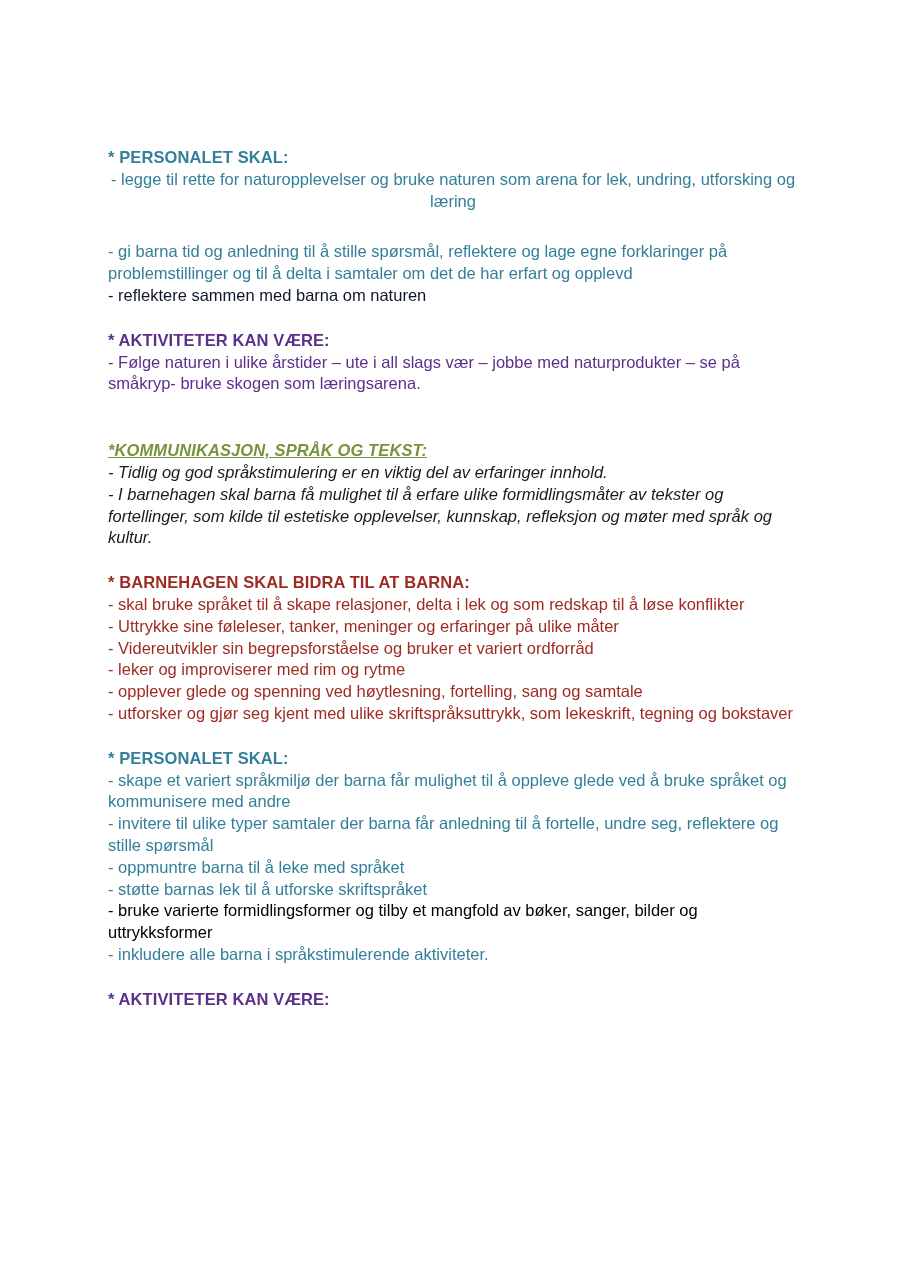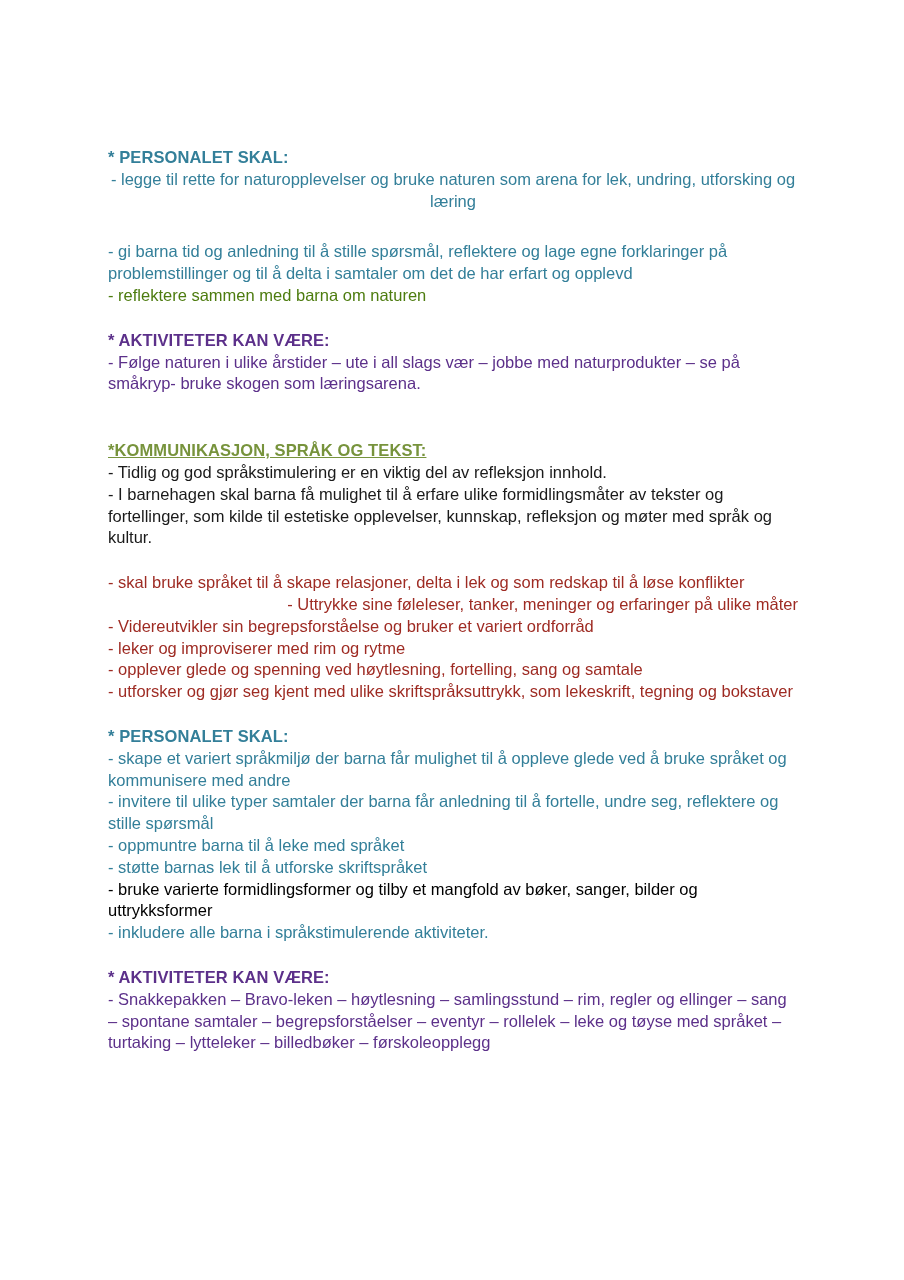--- a/index.html
+++ b/index.html
@@ -16,20 +16,21 @@
     font-family: "Liberation Sans", "DejaVu Sans", sans-serif;
     font-size: 16.5px;
     line-height: 21.8px;
     overflow: hidden;
   }
   .section {
     margin: 0 0 23px 0;
   }
   .section.extra-gap {
     margin-top: 45px;
+    font-style: italic;
   }
   .heading {
     margin: 0;
     font-weight: bold;
     letter-spacing: 0.1px;
   }
   .heading.underlined {
     text-decoration: underline;
   }
   .line {
@@ -38,51 +39,51 @@
 </style>
 </head>
 <body>
 
 <div class="page">
 
   <div class="section">
     <p class="heading" style="color: rgb(51, 127, 153);">* PERSONALET SKAL:</p>
     <p class="line" style="color: rgb(51, 127, 153); text-align: center;">- legge til rette for naturopplevelser og bruke naturen som arena for lek, undring, utforsking og læring</p>
     <p class="line" style="color: rgb(51, 127, 153); margin-top: 29px;">- gi barna tid og anledning til å stille spørsmål, reflektere og lage egne forklaringer på problemstillinger og til å delta i samtaler om det de har erfart og opplevd</p>
-    <p class="line" style="color: #4d7c0f;">- reflektere sammen med barna om naturen</p>
+    <p class="line" style="color: #0f172a;">- reflektere sammen med barna om naturen</p>
   </div>
 
   <div class="section">
     <p class="heading" style="color: rgb(92, 48, 138);">* AKTIVITETER KAN VÆRE:</p>
     <p class="line" style="color: rgb(92, 48, 138);">- Følge naturen i ulike årstider – ute i all slags vær – jobbe med naturprodukter – se på småkryp- bruke skogen som læringsarena.</p>
   </div>
 
   <div class="section extra-gap">
     <p class="heading underlined" style="color: rgb(119, 147, 60);">*KOMMUNIKASJON, SPRÅK OG TEKST:</p>
-    <p class="line" style="color: rgb(26, 26, 26);">- Tidlig og god språkstimulering er en viktig del av refleksjon innhold.</p>
+    <p class="line" style="color: rgb(26, 26, 26);">- Tidlig og god språkstimulering er en viktig del av erfaringer innhold.</p>
     <p class="line" style="color: rgb(26, 26, 26);">- I barnehagen skal barna få mulighet til å erfare ulike formidlingsmåter av tekster og fortellinger, som kilde til estetiske opplevelser, kunnskap, refleksjon og møter med språk og kultur.</p>
   </div>
 
   <div class="section">
+    <p class="heading" style="color: rgb(158, 43, 35);">* BARNEHAGEN SKAL BIDRA TIL AT BARNA:</p>
     <p class="line" style="color: rgb(158, 43, 35);">- skal bruke språket til å skape relasjoner, delta i lek og som redskap til å løse konflikter</p>
-    <p class="line" style="color: rgb(158, 43, 35); text-align: right;">- Uttrykke sine føleleser, tanker, meninger og erfaringer på ulike måter</p>
+    <p class="line" style="color: rgb(158, 43, 35);">- Uttrykke sine føleleser, tanker, meninger og erfaringer på ulike måter</p>
     <p class="line" style="color: rgb(158, 43, 35);">- Videreutvikler sin begrepsforståelse og bruker et variert ordforråd</p>
     <p class="line" style="color: rgb(158, 43, 35);">- leker og improviserer med rim og rytme</p>
     <p class="line" style="color: rgb(158, 43, 35);">- opplever glede og spenning ved høytlesning, fortelling, sang og samtale</p>
     <p class="line" style="color: rgb(158, 43, 35);">- utforsker og gjør seg kjent med ulike skriftspråksuttrykk, som lekeskrift, tegning og bokstaver</p>
   </div>
 
   <div class="section">
     <p class="heading" style="color: rgb(51, 127, 153);">* PERSONALET SKAL:</p>
     <p class="line" style="color: rgb(51, 127, 153);">- skape et variert språkmiljø der barna får mulighet til å oppleve glede ved å bruke språket og kommunisere med andre</p>
     <p class="line" style="color: rgb(51, 127, 153);">- invitere til ulike typer samtaler der barna får anledning til å fortelle, undre seg, reflektere og stille spørsmål</p>
     <p class="line" style="color: rgb(51, 127, 153);">- oppmuntre barna til å leke med språket</p>
     <p class="line" style="color: rgb(51, 127, 153);">- støtte barnas lek til å utforske skriftspråket</p>
     <p class="line" style="color: #000000;">- bruke varierte formidlingsformer og tilby et mangfold av bøker, sanger, bilder og uttrykksformer</p>
     <p class="line" style="color: rgb(51, 127, 153);">- inkludere alle barna i språkstimulerende aktiviteter.</p>
   </div>
 
   <div class="section">
     <p class="heading" style="color: rgb(92, 48, 138);">* AKTIVITETER KAN VÆRE:</p>
-    <p class="line" style="color: rgb(92, 48, 138);">- Snakkepakken – Bravo-leken – høytlesning – samlingsstund – rim, regler og ellinger – sang – spontane samtaler – begrepsforståelser – eventyr – rollelek – leke og tøyse med språket – turtaking – lytteleker – billedbøker – førskoleopplegg</p>
   </div>
 
 </div>
 
 </body></html>

